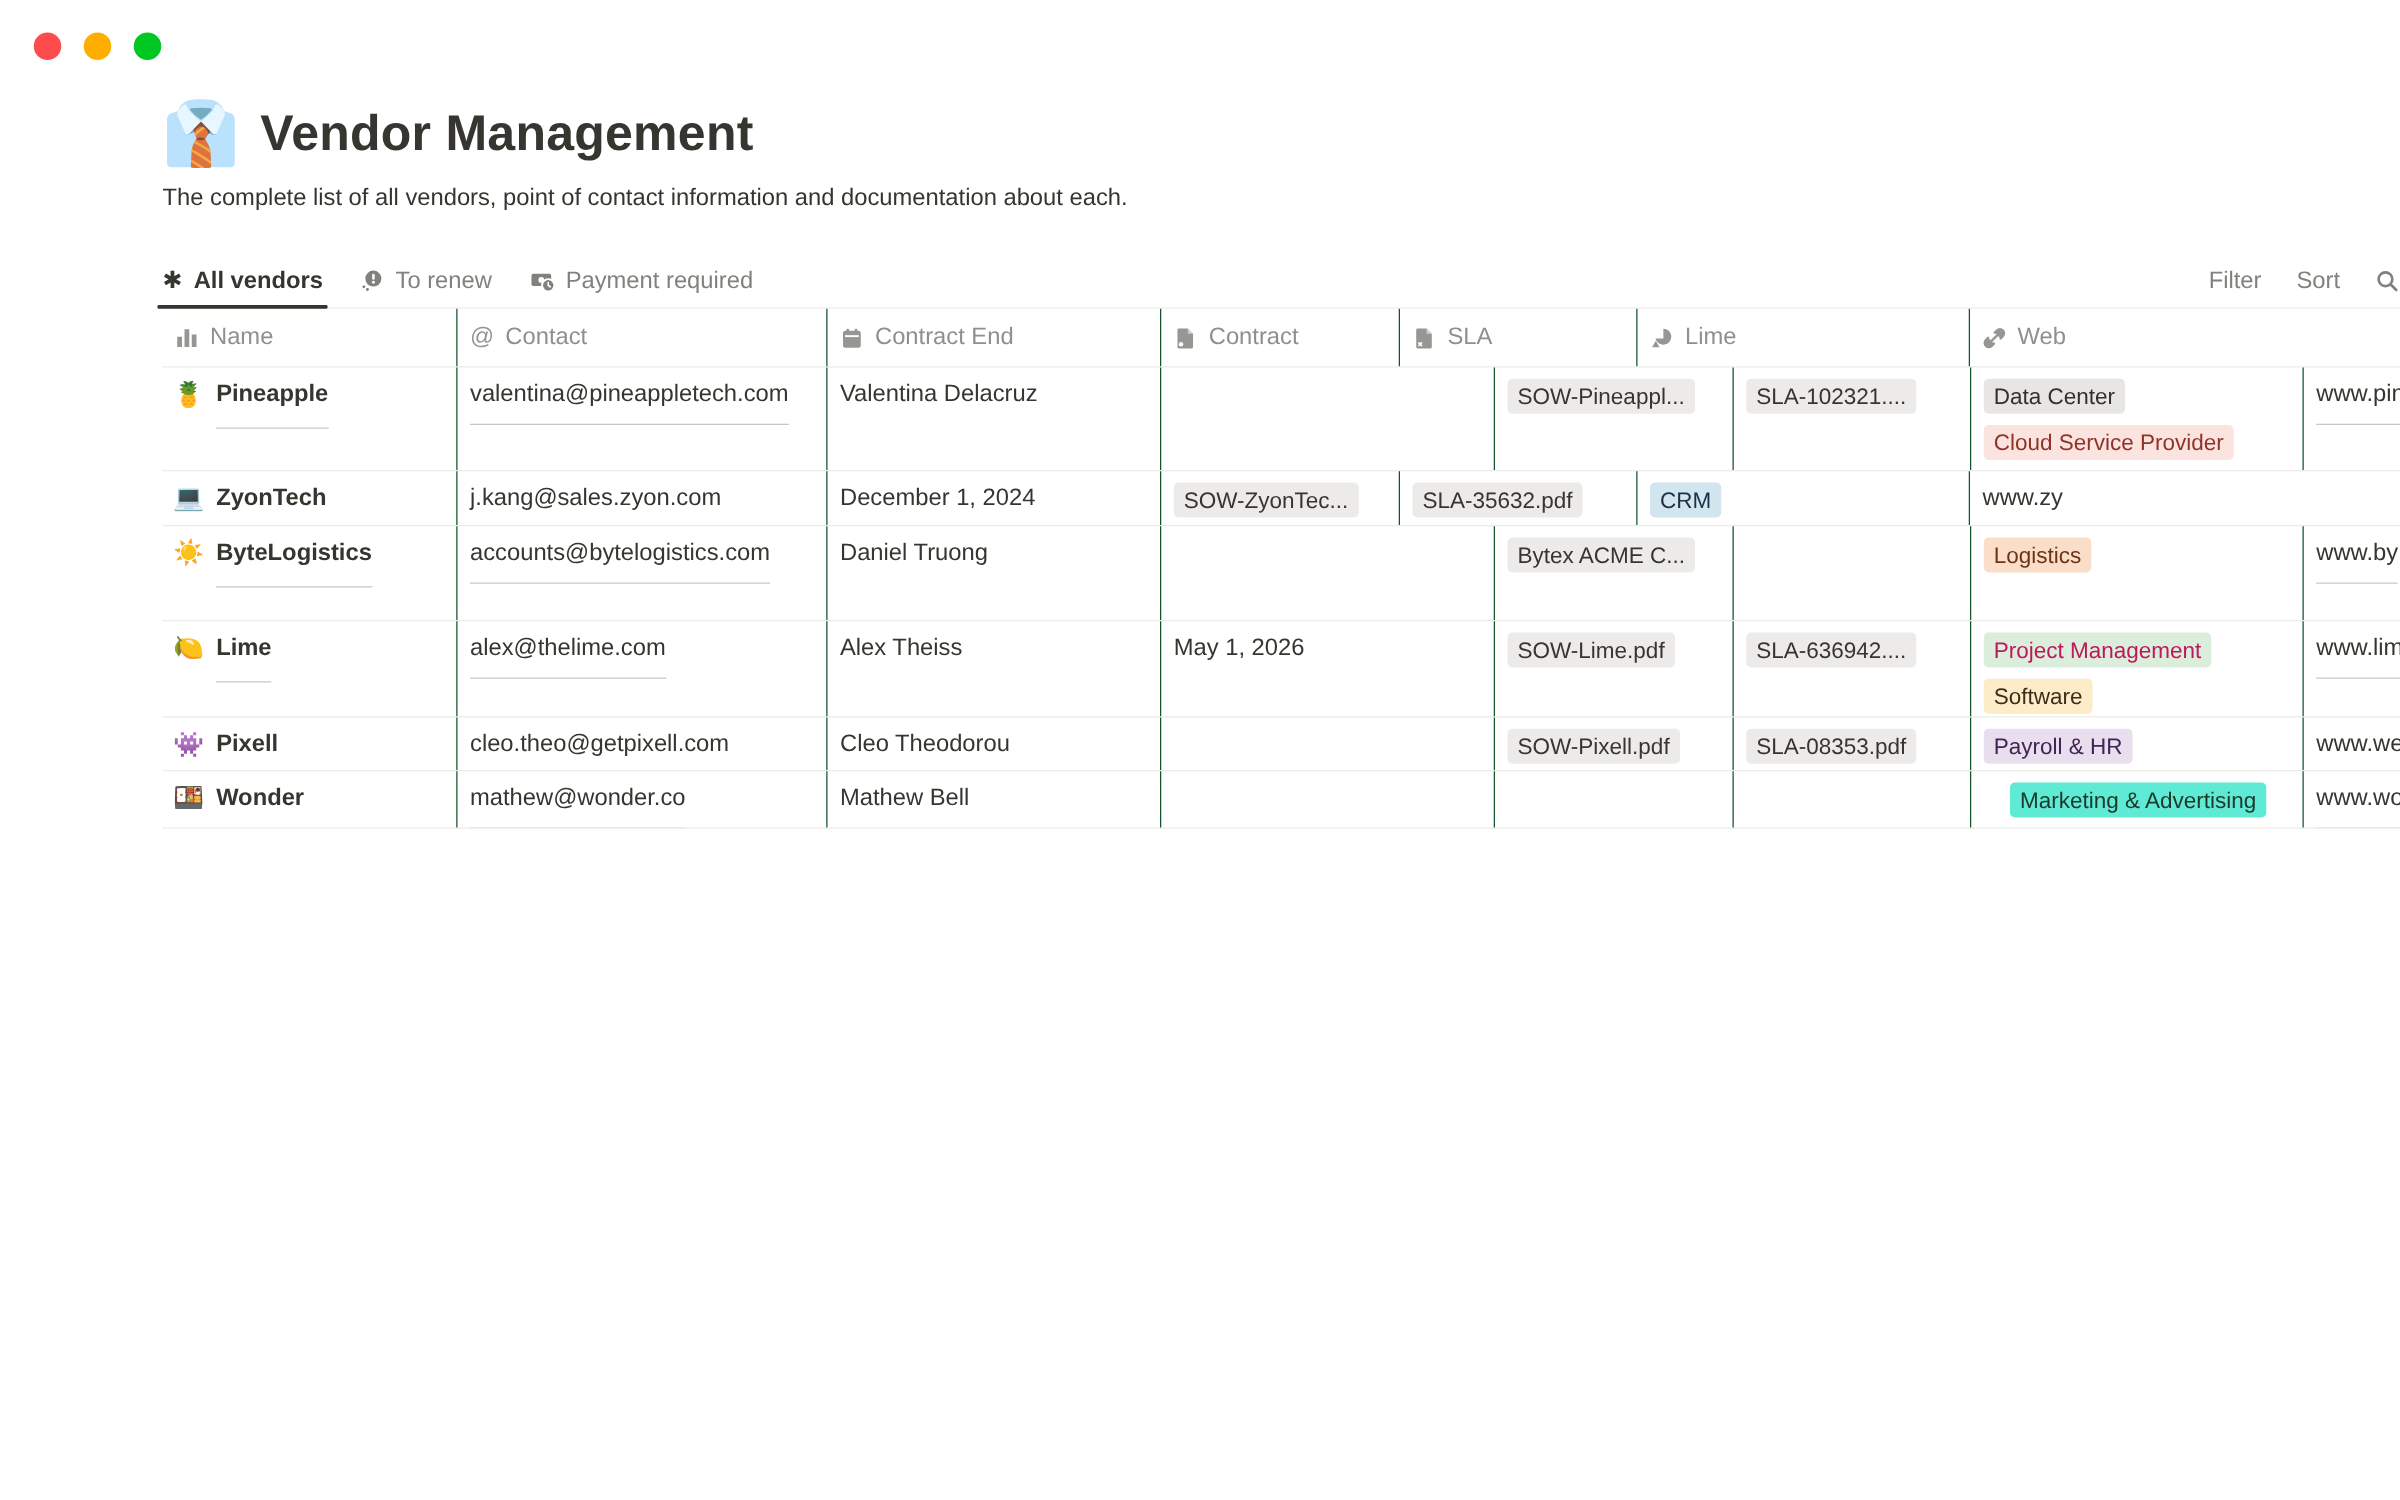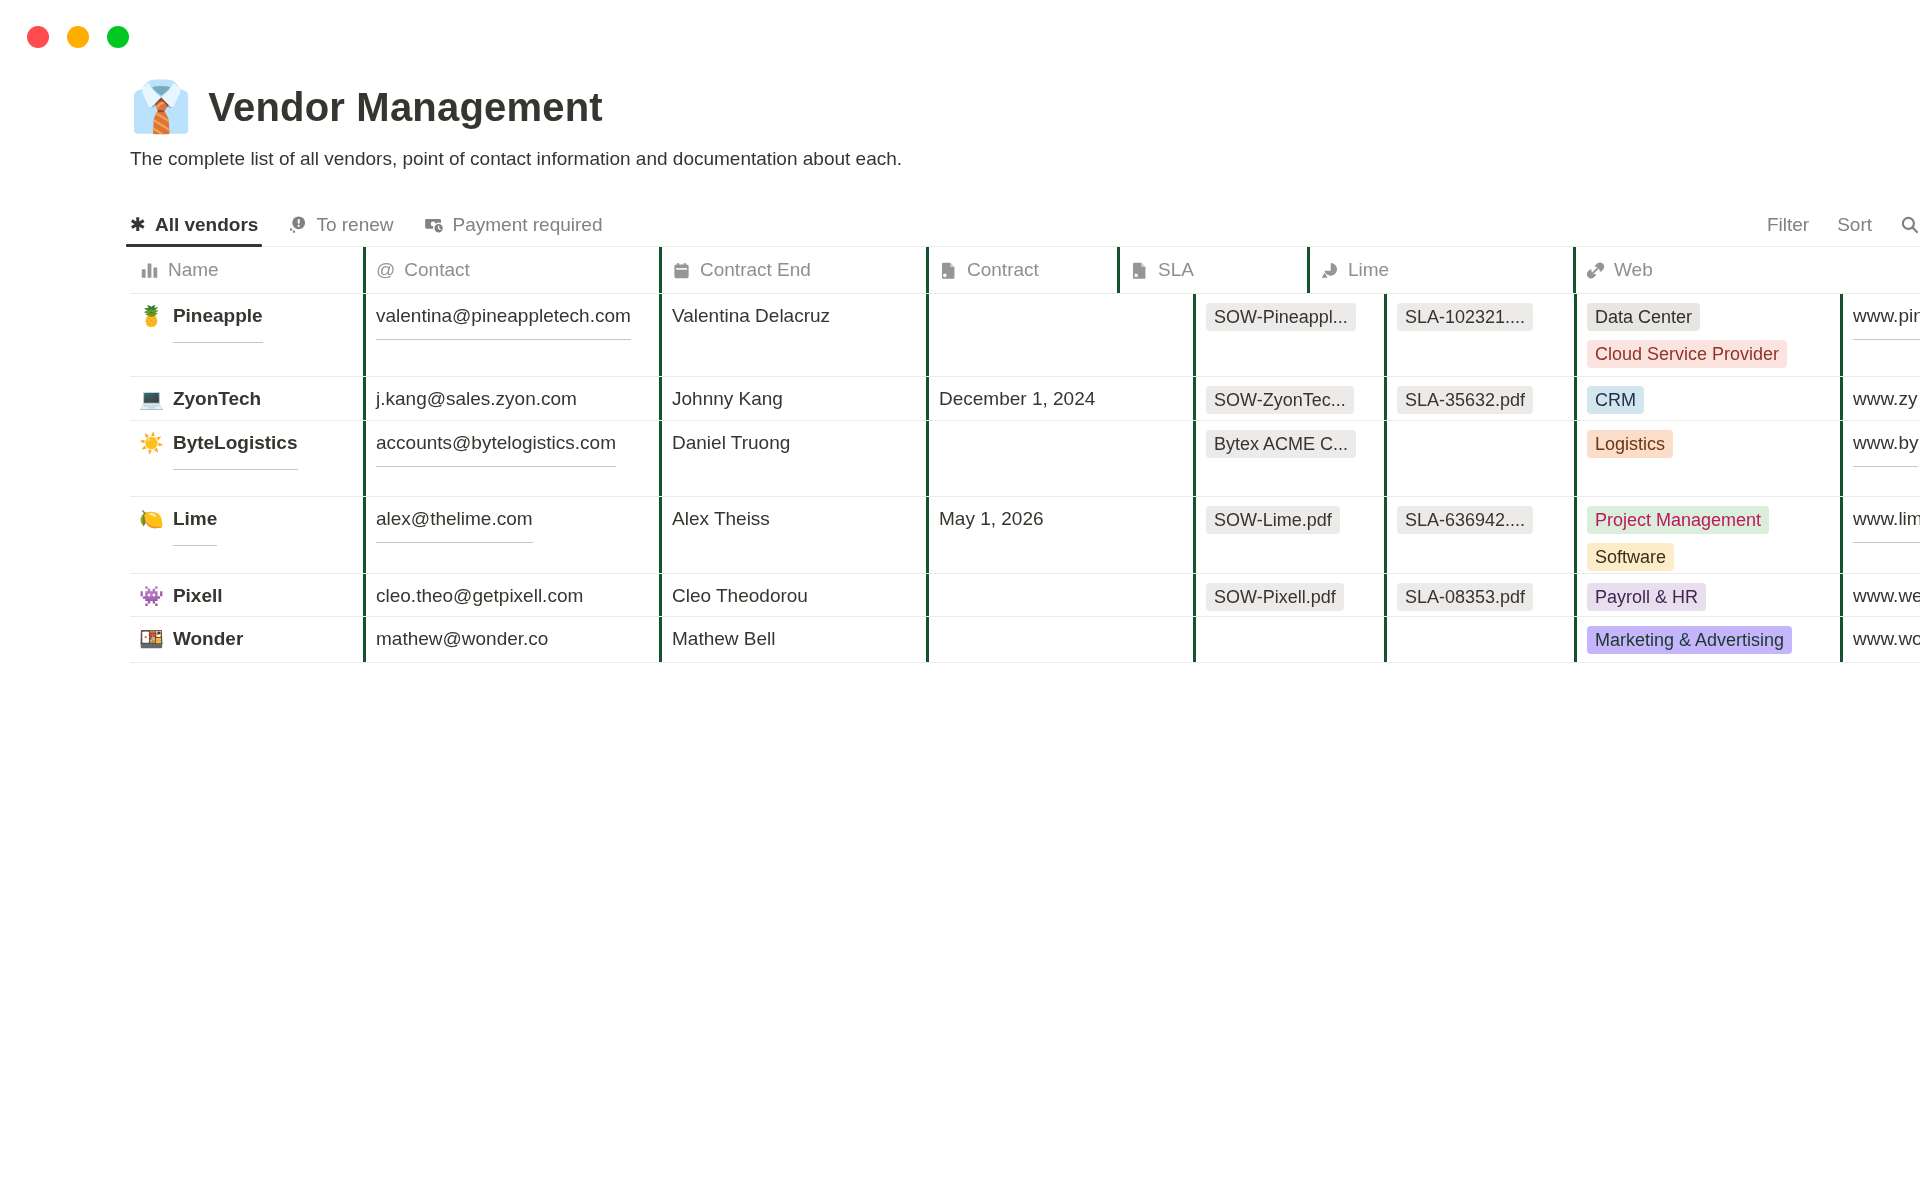--- a/index.html
+++ b/index.html
@@ -28,21 +28,21 @@
   .tab.active::after { content:""; position:absolute; left:-4px; right:-4px; bottom:-1px;
                        height:3px; background:#37352F; border-radius:1px; }
   .tab .glyph { font-size:19px; line-height:1; }
   .right-controls { margin-left:auto; display:flex; align-items:center; gap:28px;
                     font-size:19px; color:#82817D; }
 
   
   .tbl { position:absolute; left:130px; top:247px; width:1790px; }
   .tr { display:flex; border-bottom:1px solid #EBEBEA; }
   .td, .th { flex:none; padding:9px 10px 6px 10px; overflow:hidden; }
-  .bordered { border-right:3px solid #14532d; }
+  .bordered { border-right:1px solid #14532d; }
   .c0{width:236px;} .c1{width:296px;} .c2{width:267px;} .c3{width:267px;}
   .c4{width:191px;} .c5{width:190px;} .c6{width:266px;} .c7{width:200px; border-right:none;}
   .th { display:flex; align-items:center; gap:9px; color:#908F8B; font-size:19px; height:46px; padding-top:0; padding-bottom:0; }
   .hicon { width:19px; height:19px; flex:none; display:flex; align-items:center; justify-content:center; }
   .hicon svg { width:19px; height:19px; fill:#979692; }
   .at-glyph { font-size:19px; color:#979692; }
 
   .cell-text { font-size:19px; line-height:26px; white-space:nowrap;margin-top:12px; }
   .u { border-bottom:1px solid rgba(55,53,47,.28); padding-bottom:13px; }
   .name-cell { display:flex; align-items:flex-start; gap:9px; padding-left:9px; }
@@ -205,21 +205,20 @@
       </div>
       <div class="td c7"><span class="cell-text u">www.pin</span></div>
     </div>
 
     <div class="tr" style="height:44px">
       <div class="td c0 bordered name-cell">
         <span class="row-emoji">💻</span>
         <span class="name-text u">ZyonTech</span>
       </div>
       <div class="td c1 bordered"><span class="cell-text u">j.kang@sales.zyon.com</span></div>
-      <div class="td c2 bordered"><span class="cell-text">Johnny Kang</span></div>
       <div class="td c3 bordered"><span class="cell-text">December 1, 2024</span></div>
       <div class="td c4 bordered"><span class="pill">SOW-ZyonTec...</span></div>
       <div class="td c5 bordered"><span class="pill">SLA-35632.pdf</span></div>
       <div class="td c6 bordered">
         <div class="tags">
           <span class="tag" style="background: rgb(211, 229, 239); color: rgb(24, 51, 71); text-align: right;">CRM</span>
         </div>
       </div>
       <div class="td c7"><span class="cell-text u">www.zy</span></div>
     </div>
@@ -284,20 +283,20 @@
         <span class="row-emoji">🍱</span>
         <span class="name-text u">Wonder</span>
       </div>
       <div class="td c1 bordered"><span class="cell-text u">mathew@wonder.co</span></div>
       <div class="td c2 bordered"><span class="cell-text">Mathew Bell</span></div>
       <div class="td c3 bordered"><span class="cell-text"></span></div>
       <div class="td c4 bordered"></div>
       <div class="td c5 bordered"></div>
       <div class="td c6 bordered">
         <div class="tags">
-          <span class="tag" style="background: #c4b5fd; color: rgb(28, 56, 41);">Marketing &amp; Advertising</span>
+          <span class="tag" style="background: #5eead4; color: rgb(28, 56, 41); margin-left: 21px;">Marketing &amp; Advertising</span>
         </div>
       </div>
       <div class="td c7"><span class="cell-text u">www.wo</span></div>
     </div>
 
   </div>
 </div>
 
 </body></html>

